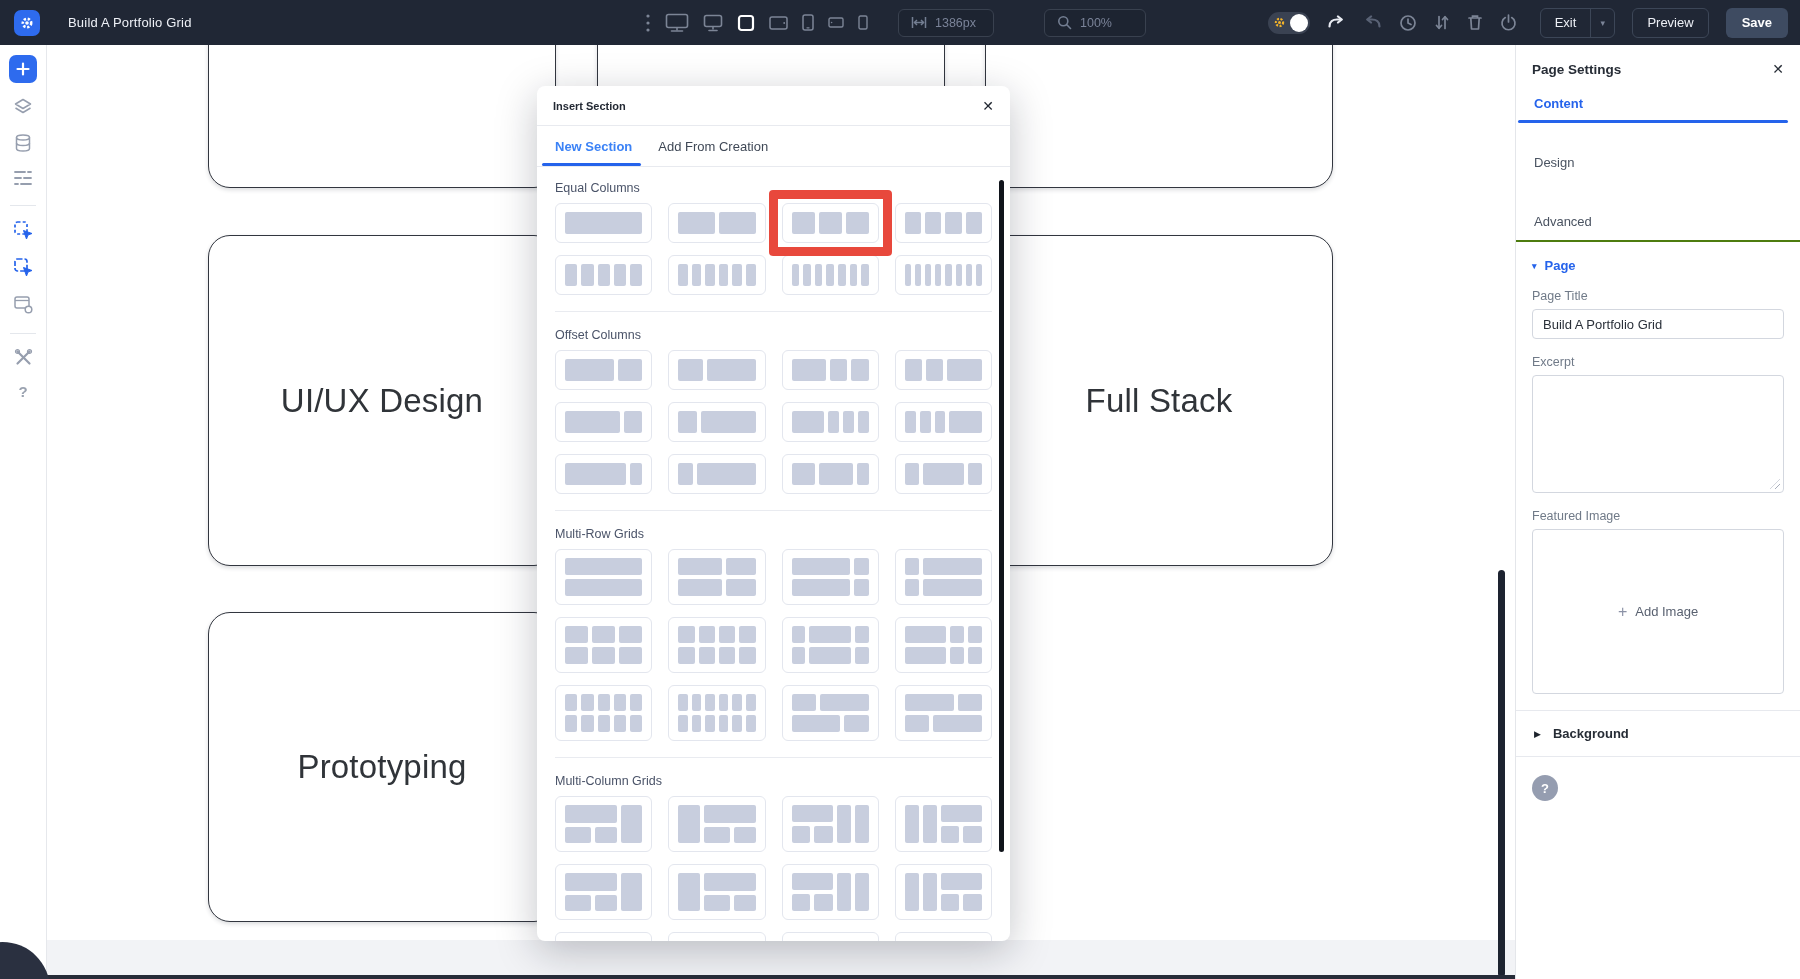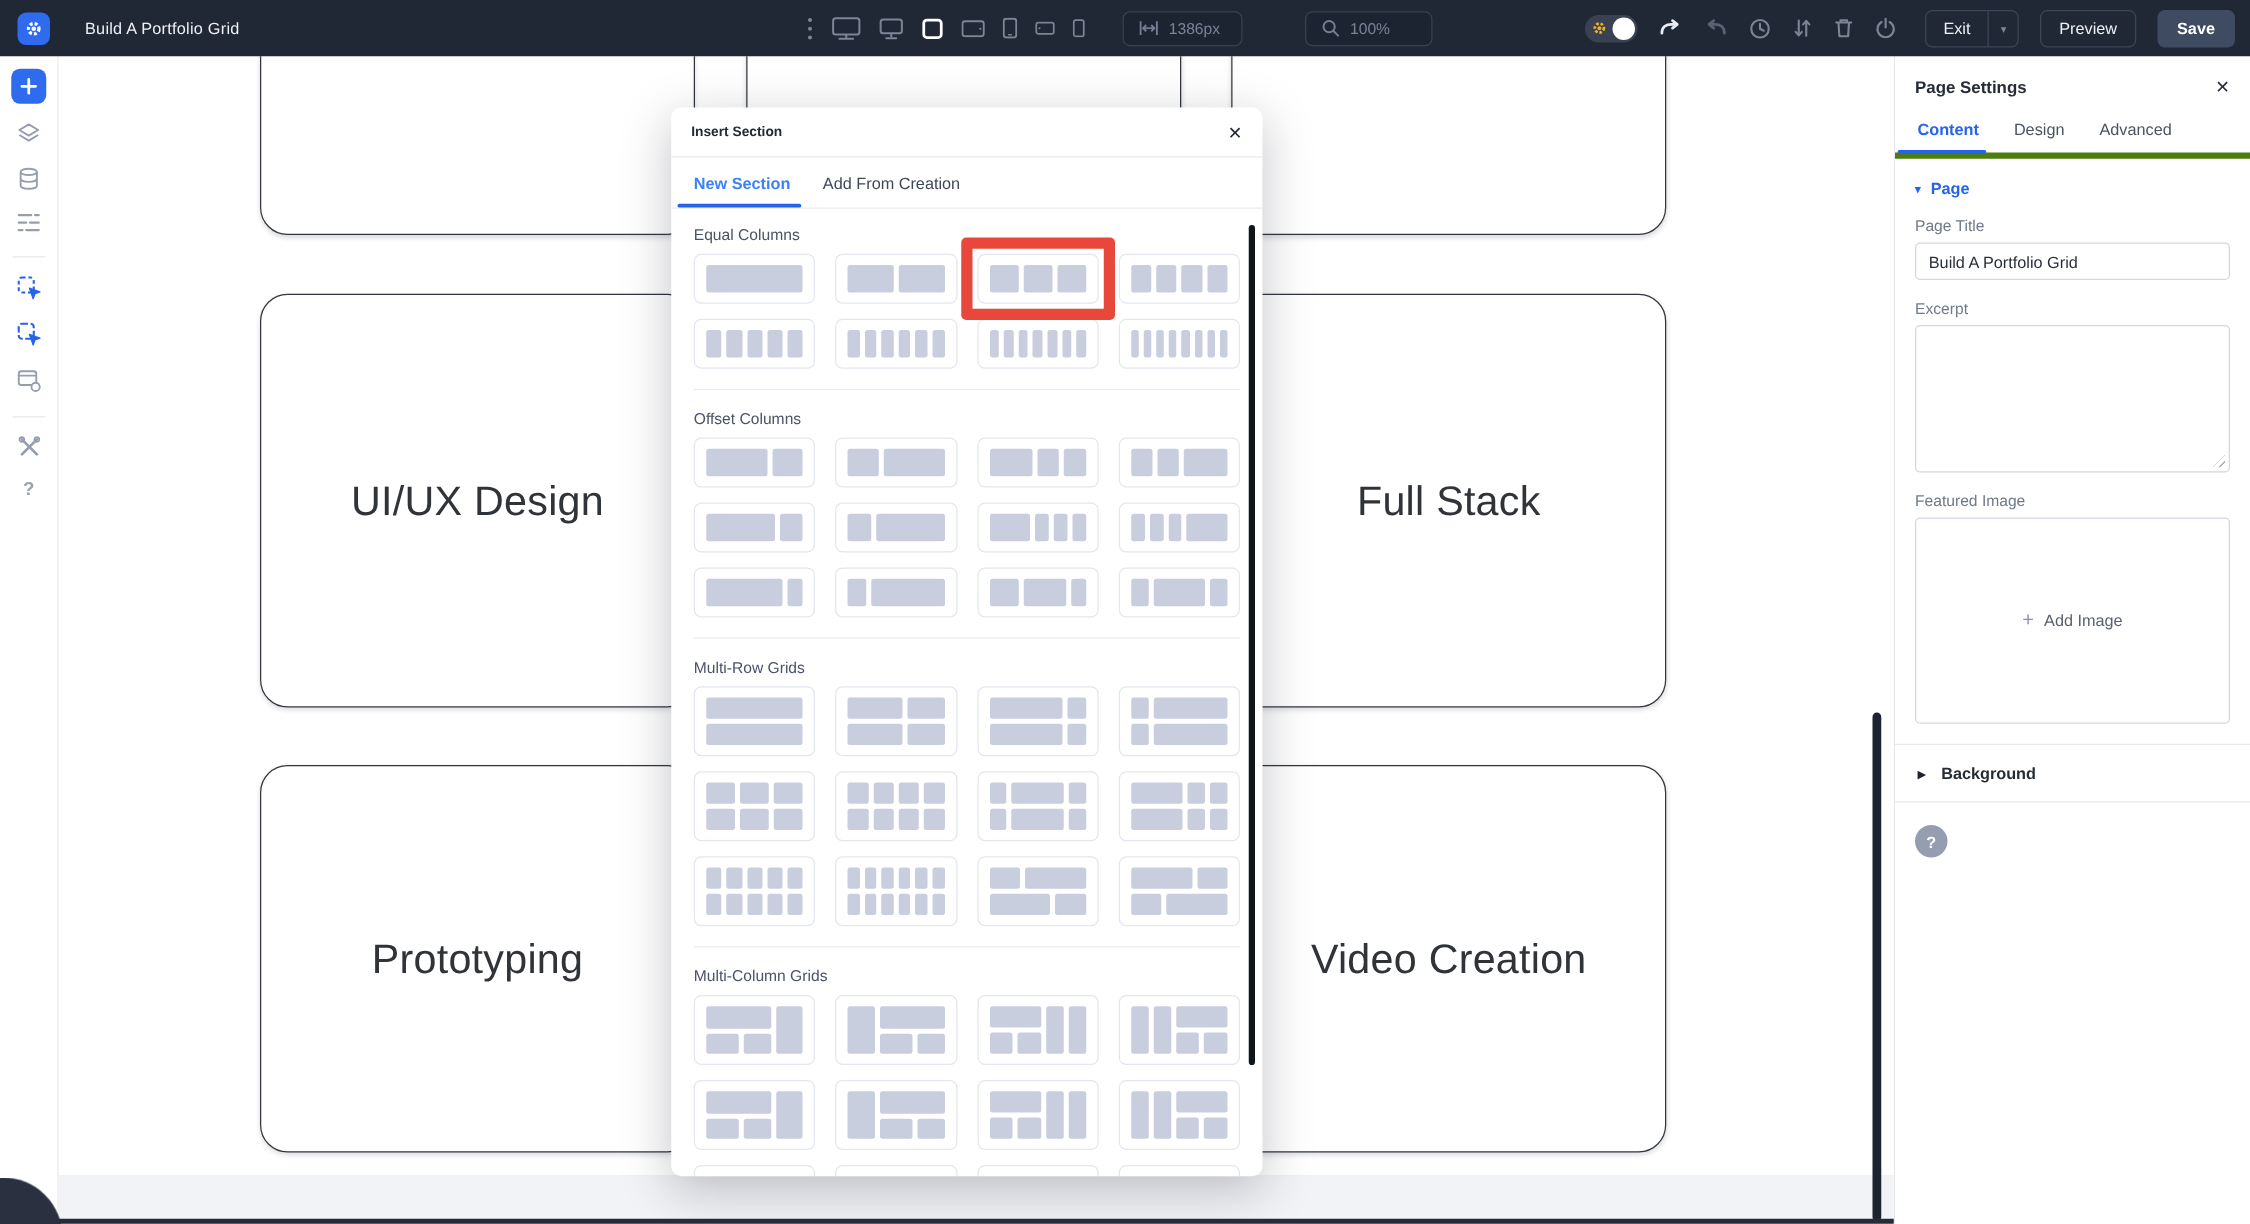--- a/index.html
+++ b/index.html
@@ -67,21 +67,21 @@
   .th { flex-direction:row; } .tv { flex-direction:column; }
   .tblock { background:#c8cede; border-radius:2px; min-width:0; min-height:0; }
   .red-frame { position:absolute; inset:-13px; border:9px solid #e8483c; border-radius:4px; pointer-events:none; z-index:3; }
   .modal-scrollthumb { position:absolute; right:6px; top:94px; width:5px; height:672px; background:#10141b; border-radius:3px; z-index:5; }
 
   
   .panel { width:285px; background:#fff; border-left:1px solid #e4e6ea; display:flex; flex-direction:column; padding:0 16px; }
   .panel-header { height:38px; display:flex; align-items:center; justify-content:space-between; padding-top:10px; }
   .panel-title { font-size:13.5px; font-weight:700; color:#272d36; }
   .panel-close { font-size:14px; color:#272d36; cursor:pointer; }
-  .panel-tabs { display:flex; gap:24px; border-bottom:5px solid #4d7c0f; margin:4px -16px 0; padding:0 16px; }
+  .panel-tabs { display:flex; gap:24px; border-bottom:2px solid #4d7c0f; margin:4px -16px 0; padding:0 16px;flex-direction:column; }
   .ptab { position:relative; padding:9px 2px 11px; font-size:13px; color:#4a5361; cursor:pointer; }
   .ptab.active { color:#2563eb; font-weight:600; }
   .ptab.active::after { content:''; position:absolute; left:-14px; right:-4px; bottom:-1px; height:3px; background:#2563eb; border-radius:2px; }
   .accordion { display:flex; align-items:center; gap:8px; margin-top:16px; color:#2563eb; font-size:13px; font-weight:700; cursor:pointer; }
   .acc-tri { font-size:9px; }
   .ai-btn { margin-top:14px; height:30px; border:1px solid #d8dbe2; border-radius:4px; background:#fff; display:flex; align-items:center; justify-content:center; gap:8px; cursor:pointer; }
   .ai-chip { width:16px; height:16px; border-radius:4px; background:linear-gradient(135deg,#4d7bf8,#8a5cf6); color:#fff; font-size:8px; font-weight:700; display:flex; align-items:center; justify-content:center; }
   .ai-label { font-size:13px; color:#2a3039; font-weight:500; }
   .field-label { font-size:12.5px; color:#707a88; margin:16px 0 6px; }
   .text-input { width:100%; height:30px; border:1px solid #d3d7df; border-radius:4px; padding:0 10px; font-size:13px; color:#2a3039; font-family:"Liberation Sans",sans-serif; }
@@ -322,23 +322,20 @@
     </div>
     <div class="card r1 c2"></div>
     <div class="card r2 c1">
       <div class="card-label">Prototyping</div>
     </div>
 
     <div class="card r1 c3">
       <div class="card-label">Full Stack</div>
     </div>
     <div class="card r2 c2"></div>
-    <div class="card r2 c3">
-      <div class="card-label">Video Creation</div>
-    </div>
 
     <div class="bottom-band"></div>
     <div class="canvas-scrollbar"></div>
 
     <div class="modal">
       <div class="modal-header">
         <span class="modal-title">Insert Section</span>
         <span class="modal-close">✕</span>
       </div>
       <div class="modal-tabs">

